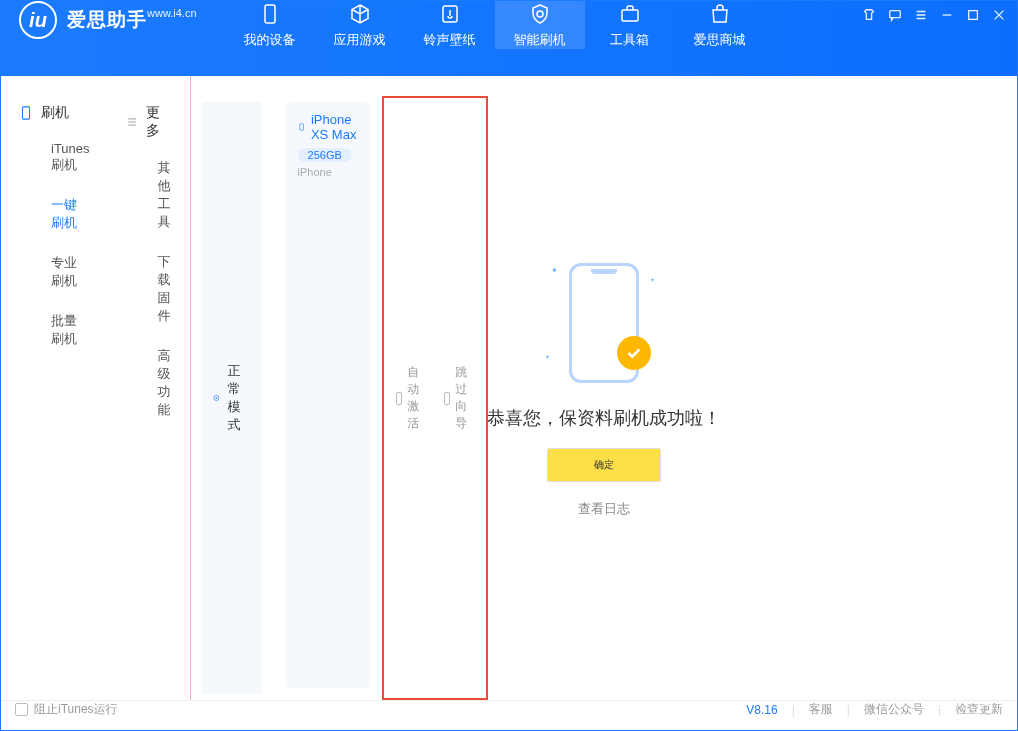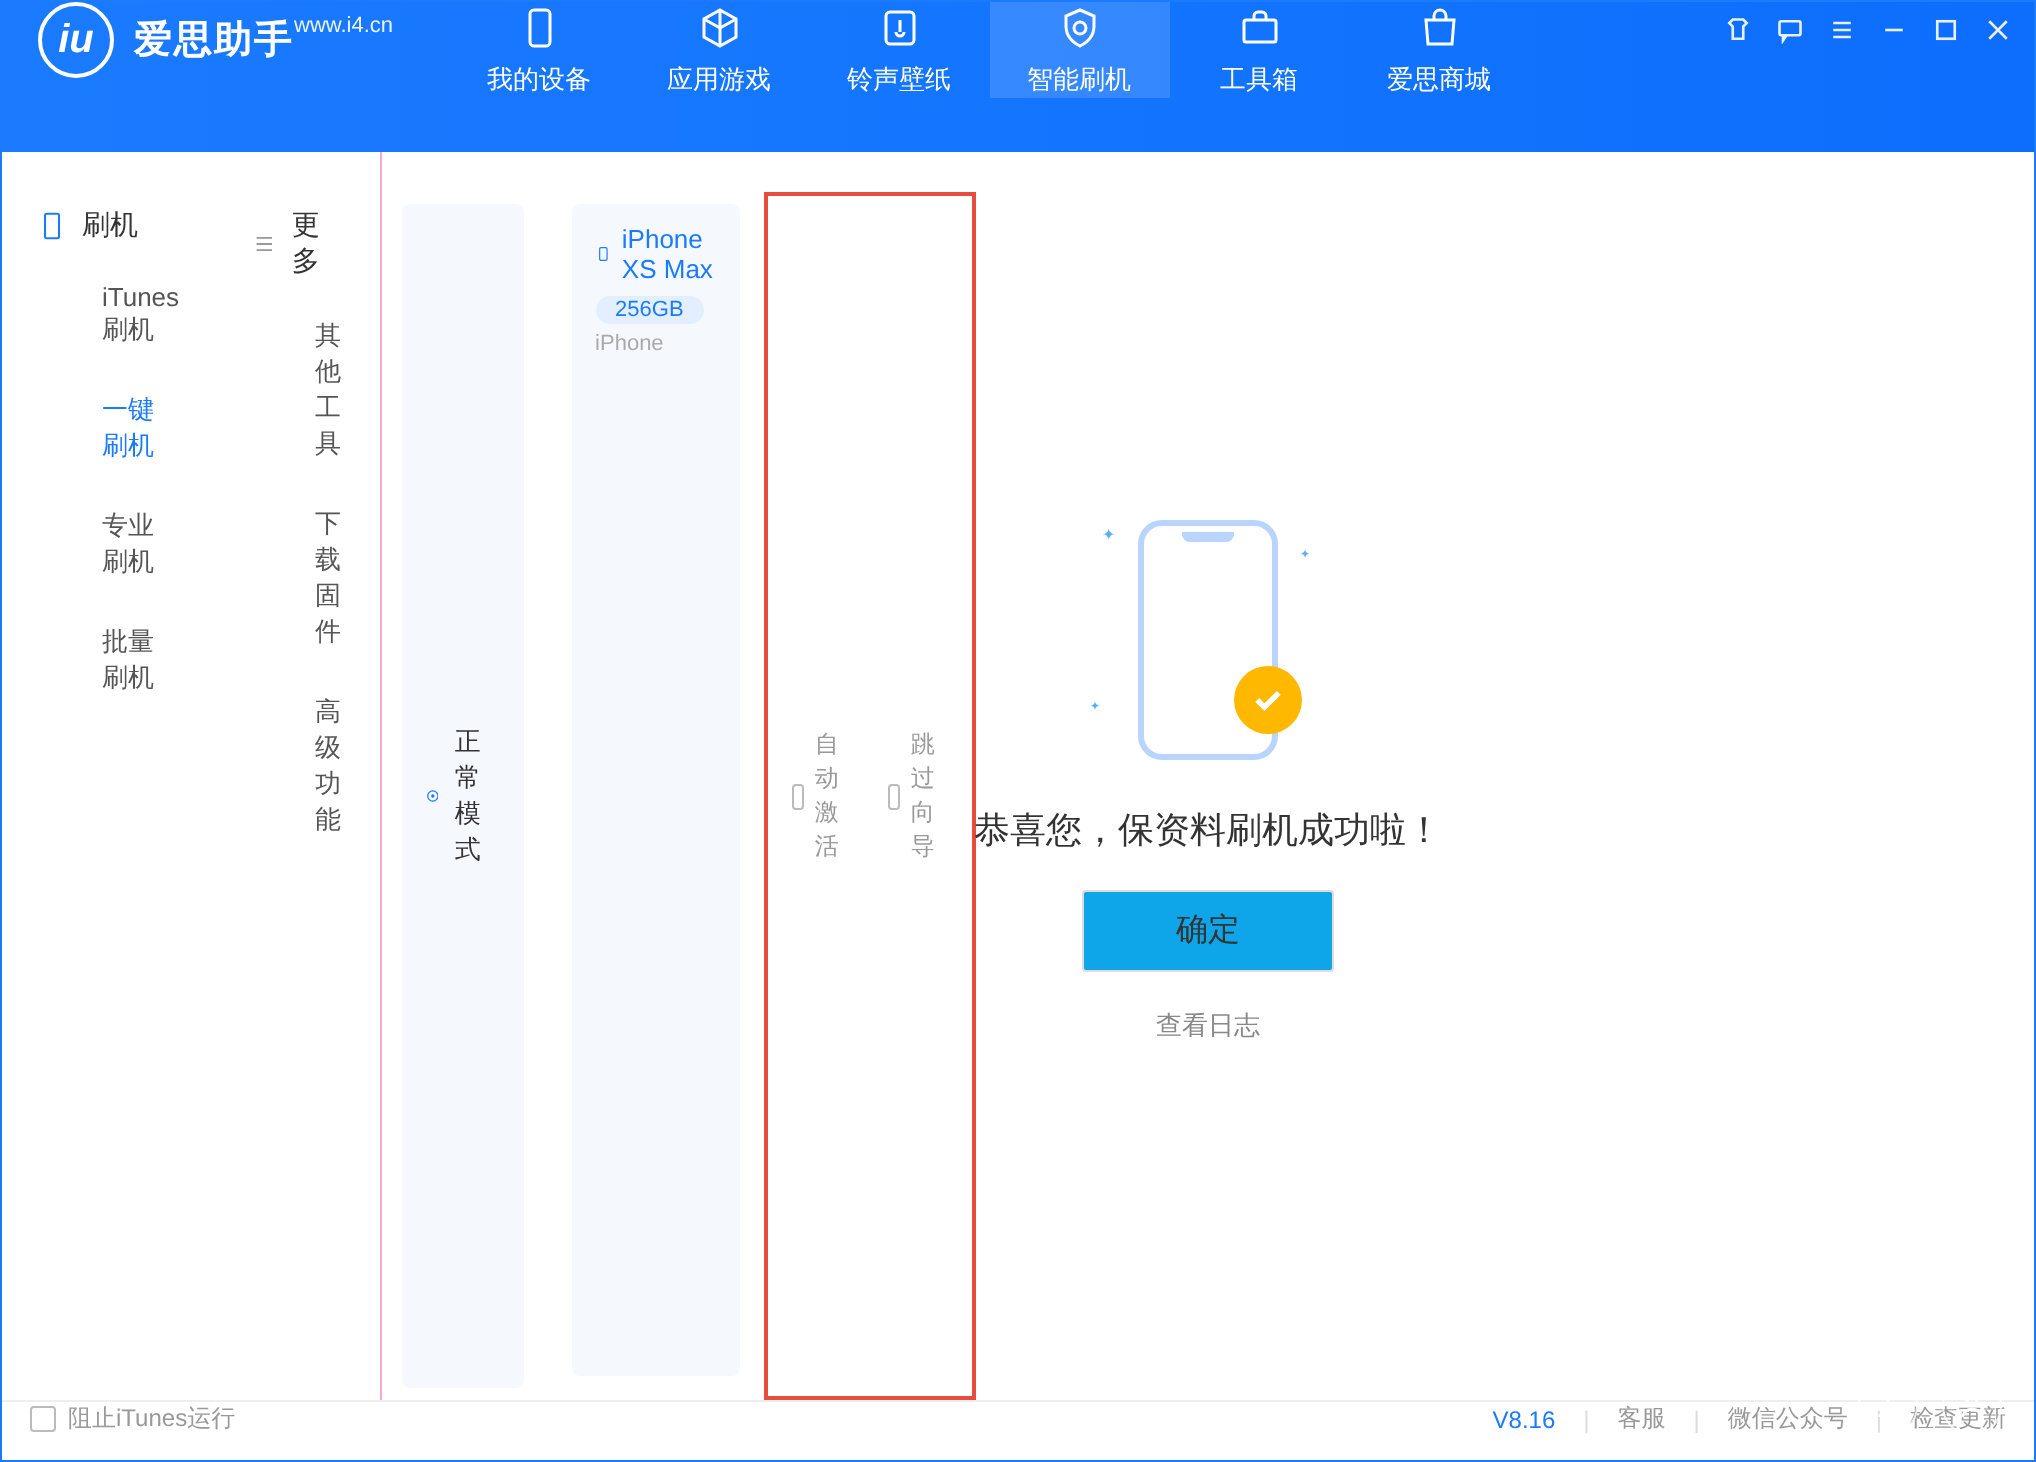--- a/index.html
+++ b/index.html
@@ -45,21 +45,21 @@
 .phone-illus { width: 130px; height: 130px; position: relative; display: flex; align-items: center; justify-content: center; }
 .phone-body { width: 70px; height: 120px; border: 3px solid #b8d4ff; border-radius: 12px; background: #fff; position: relative; }
 .phone-notch { position: absolute; top: 3px; left: 50%; transform: translateX(-50%); width: 26px; height: 5px; background: #b8d4ff; border-radius: 0 0 4px 4px; }
 .check-badge { position: absolute; right: 18px; bottom: 18px; width: 34px; height: 34px; background: #ffb800; border-radius: 50%; display: flex; align-items: center; justify-content: center; }
 .check-badge svg { width: 18px; height: 18px; stroke: #fff; fill: none; stroke-width: 3; }
 .sparkle { position: absolute; color: #5ab0ff; }
 .s1 { top: 8px; left: 12px; font-size: 8px; }
 .s2 { top: 18px; right: 14px; font-size: 6px; }
 .s3 { bottom: 28px; left: 6px; font-size: 6px; }
 .success-text { font-size: 18px; color: #333; }
-.ok-btn { border: 1px solid #ddd; background: #0ea5e9; padding: 9px 46px; font-size: 16px; color: #333; cursor: pointer; border-radius: 2px; }
+.ok-btn { border: 1px solid #ddd; background: #fde047; padding: 9px 46px; font-size: 10px; color: #333; cursor: pointer; border-radius: 2px; }
 .log-link { font-size: 13px; color: #888; cursor: pointer; }
 .footer { height: 30px; border-top: 1px solid #eee; display: flex; align-items: flex-start; padding: 0 14px; font-size: 12px; color: #999; }
 .footer-left { display: flex; align-items: center; gap: 6px; cursor: pointer; }
 .footer-right { margin-left: auto; display: flex; align-items: center; gap: 14px; }
 .footer-link { color: #999; cursor: pointer; }
 .footer-sep { color: #ddd; }
 .ver { color: #1a7bff; }
 </style>
 </head>
 <body>

